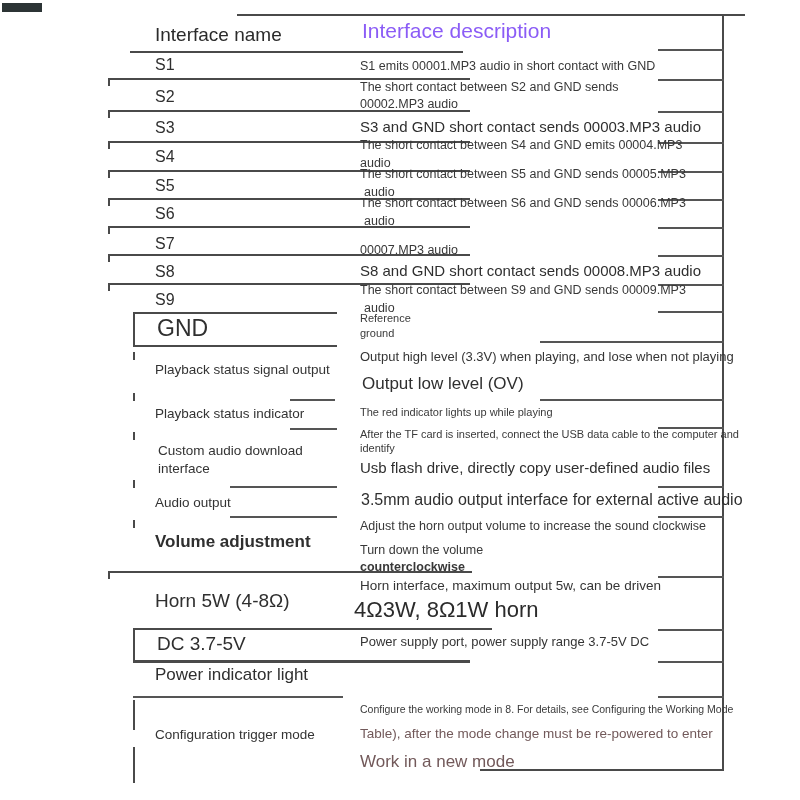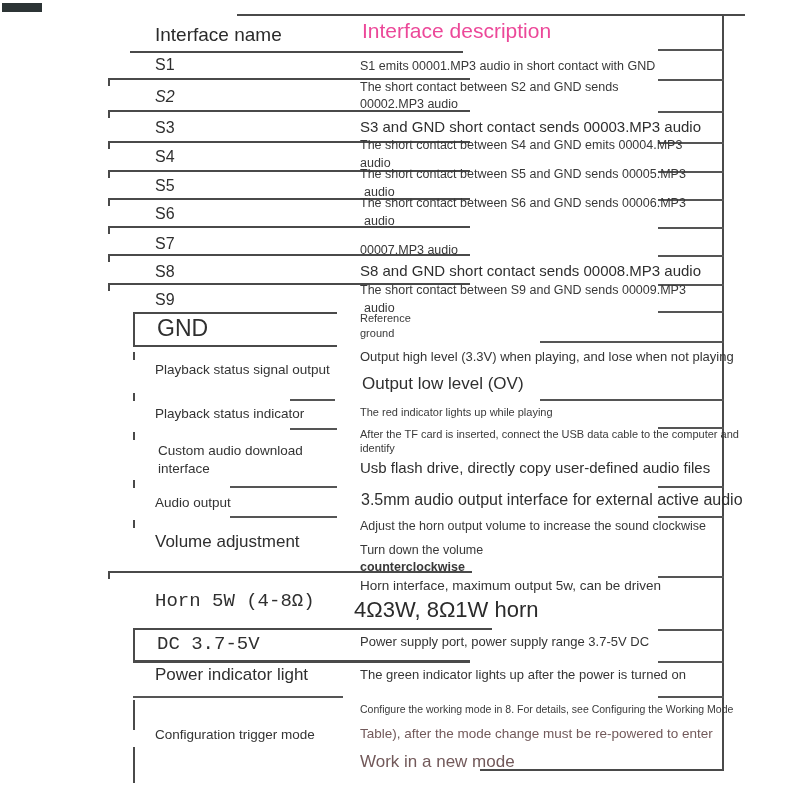--- a/index.html
+++ b/index.html
@@ -5,27 +5,27 @@
   html,body { margin:0; padding:0; background:#ffffff; }
   #page {
     position:relative; width:800px; height:800px; overflow:hidden;
     background:#ffffff; font-family:"Liberation Sans", sans-serif;
     color:#333333;
   }
   .txt { position:absolute; white-space:nowrap; color:#333333;margin-left:15px; }
   .wrap { white-space:normal; }
   
   .hdr-name { font-size:19px; color:#2b2b2b; }
-  .hdr-desc { font-size:21px; color:#ec4899; }
+  .hdr-desc { font-size:21px; color:#8b5cf6; }
   
   .lbl-s   { font-size:16px; color:#2f2f2f; }
   .lbl-gnd { font-size:23px; color:#2f2f2f; }
   .lbl-sm  { font-size:13.5px; color:#333333; }
   .lbl-md  { font-size:17px; color:#2f2f2f; }
-  .lbl-lg  { font-size:19px; color:#2f2f2f;font-family:Liberation Mono, monospace; }
+  .lbl-lg  { font-size:19px; color:#2f2f2f; }
   
   .d-xs { font-size:10.5px; color:#3a3a3a; }
   .d-s  { font-size:11px;   color:#3a3a3a; }
   .d-sm { font-size:12.5px; color:#383838; }
   .d-md { font-size:13px;   color:#353535; }
   .d-ml { font-size:13.5px; color:#353535; }
   .d-lg { font-size:15px;   color:#2f2f2f; }
   .d-xl { font-size:16px;   color:#2f2f2f; }
   .d-xxl{ font-size:17px;   color:#2f2f2f; }
   .d-big{ font-size:22px;   color:#2b2b2b; }
@@ -96,34 +96,34 @@
   <div class="lnv" style="left:133px;top:747px;height:36px;width:1.5px;"></div>
 
   <div class="box" style="left:133px;top:312px;width:202px;height:31px;"></div>
   <div class="box" style="left:133px;top:628px;width:357px;height:30px;border-bottom:none;"></div>
   <div class="ln" style="left:133px;top:660px;width:337px;height:2.5px;"></div>
 
   <div class="txt hdr-name" style="left:140px;top:24px;">Interface name</div>
   <div class="txt hdr-desc" style="left:347px;top:19px;">Interface description</div>
 
   <div class="txt lbl-s" style="left:140px;top:56px;">S1</div>
-  <div class="txt lbl-s" style="left:140px;top:88px;font-style:italic;">S2</div>
+  <div class="txt lbl-s" style="left:140px;top:88px;">S2</div>
   <div class="txt lbl-s" style="left:140px;top:119px;">S3</div>
   <div class="txt lbl-s" style="left:140px;top:148px;">S4</div>
   <div class="txt lbl-s" style="left:140px;top:177px;">S5</div>
   <div class="txt lbl-s" style="left:140px;top:205px;">S6</div>
   <div class="txt lbl-s" style="left:140px;top:235px;">S7</div>
   <div class="txt lbl-s" style="left:140px;top:263px;">S8</div>
   <div class="txt lbl-s" style="left:140px;top:291px;">S9</div>
   <div class="txt lbl-gnd" style="left:142px;top:315px;">GND</div>
   <div class="txt lbl-sm" style="left:140px;top:362px;">Playback status signal output</div>
   <div class="txt lbl-sm" style="left:140px;top:406px;">Playback status indicator</div>
   <div class="txt lbl-sm wrap" style="left:143px;top:442px;width:165px;line-height:1.35;">Custom audio download interface</div>
   <div class="txt lbl-sm" style="left:140px;top:495px;">Audio output</div>
-  <div class="txt lbl-md" style="left:140px;top:532px;">Volume adjustment</div>
+  <div class="txt lbl-md" style="left:140px;top:532px;font-weight:bold;">Volume adjustment</div>
   <div class="txt lbl-lg" style="left:140px;top:590px;">Horn 5W (4-8Ω)</div>
   <div class="txt lbl-lg" style="left:142px;top:633px;">DC 3.7-5V</div>
   <div class="txt lbl-md" style="left:140px;top:665px;text-align:center;">Power indicator light</div>
   <div class="txt lbl-sm" style="left:140px;top:727px;">Configuration trigger mode</div>
 
   <div class="txt d-sm" style="left:345px;top:59px;">S1 emits 00001.MP3 audio in short contact with GND</div>
 
   <div class="txt d-sm" style="left:345px;top:80px;">The short contact between S2 and GND sends</div>
   <div class="txt d-sm" style="left:345px;top:97px;">00002.MP3 audio</div>
 
@@ -161,19 +161,18 @@
 
   <div class="txt d-sm" style="left:345px;top:519px;">Adjust the horn output volume to increase the sound clockwise</div>
   <div class="txt d-sm" style="left:345px;top:543px;">Turn down the volume</div>
   <div class="txt d-sm" style="left:345px;top:560px;font-weight:bold;">counterclockwise</div>
 
   <div class="txt d-ml" style="left:345px;top:578px;">Horn interface, maximum output 5w, can be driven</div>
   <div class="txt d-big" style="left:339px;top:597px;">4Ω3W, 8Ω1W horn</div>
 
   <div class="txt d-md" style="left:345px;top:634px;">Power supply port, power supply range 3.7-5V DC</div>
 
-  <div class="txt d-md" style="left:345px;top:667px;">The green indicator lights up after the power is turned on</div>
 
   <div class="txt d-xs" style="left:345px;top:703px;">Configure the working mode in 8. For details, see Configuring the Working Mode</div>
   <div class="txt d-ml maroon" style="left:345px;top:726px;">Table), after the mode change must be re-powered to enter</div>
   <div class="txt d-xxl maroon" style="left:345px;top:752px;">Work in a new mode</div>
 
 </div>
 
 </body></html>

